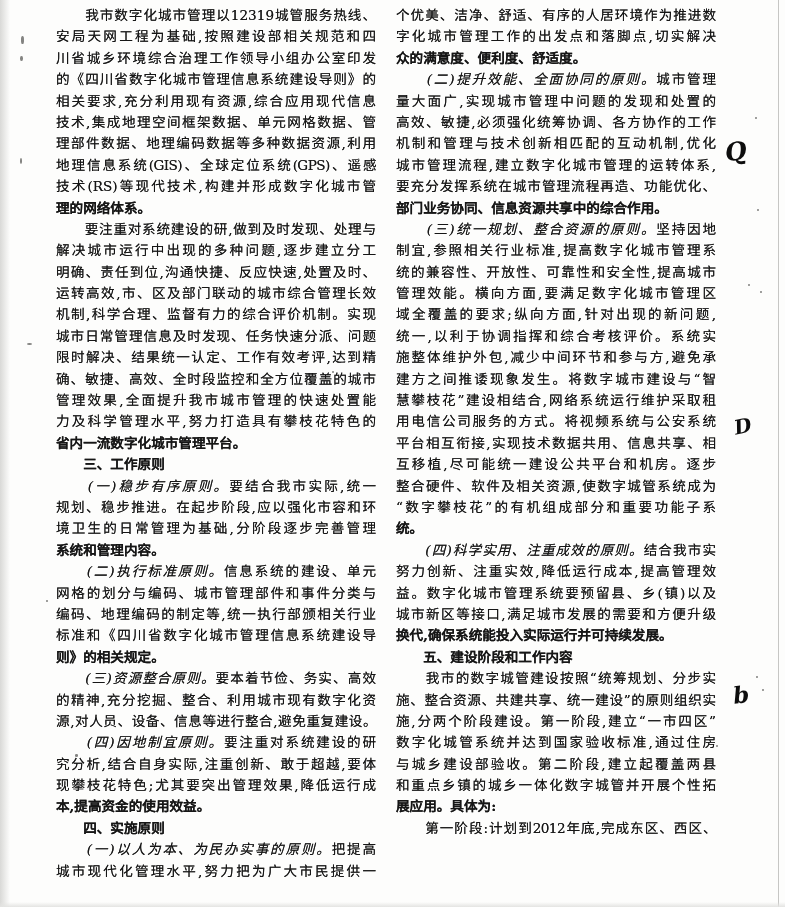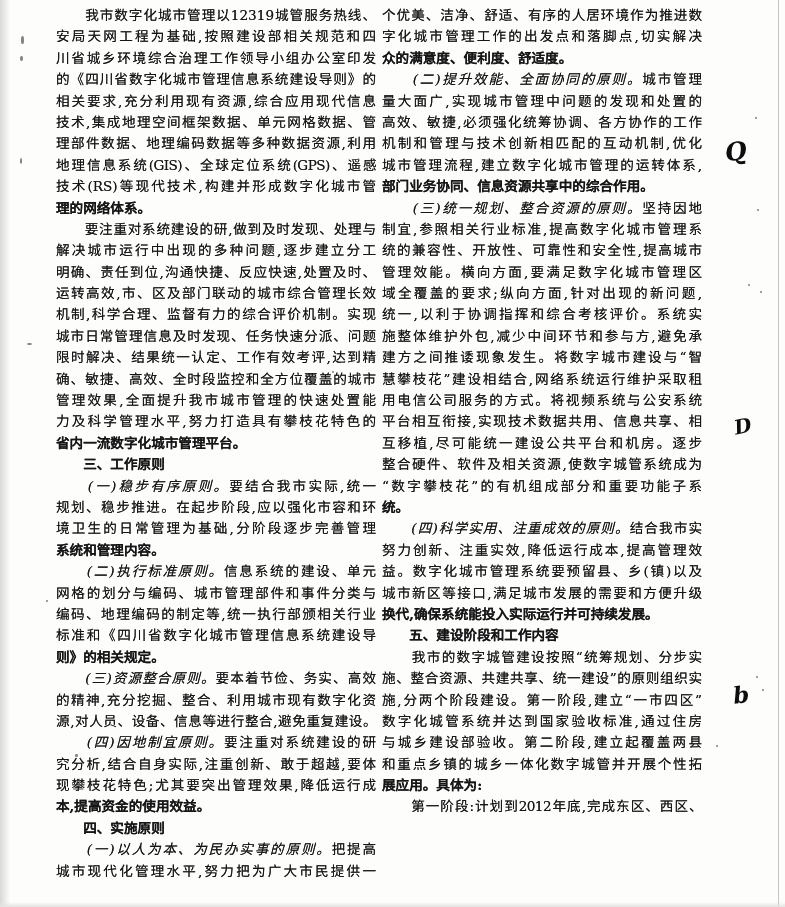--- a/index.html
+++ b/index.html
@@ -22,21 +22,21 @@
   .edge-bottom {
     position: absolute; left: 0; bottom: 0; right: 0; height: 5px;
     background: linear-gradient(to top, #e4e4e2, rgba(253,253,252,0));
   }
   .edge-right-line {
     position: absolute; top: 0; bottom: 0; width: 1px;
     background: #c6c6c4;
   }
   .content {
     position: absolute; left: 56px; top: 5px;
-    display: flex; gap: 6px;
+    display: flex; gap: 20px;
   }
   .col {
     width: 320px;
     font-size: 13.6px;
     line-height: 21.4px;
     text-shadow: 0 0 0.45px rgba(10,10,10,0.75);
   }
   .ln {
     height: 21.4px;
     overflow: hidden;
@@ -120,20 +120,21 @@
       </div>
     <div class="col" id="col-right">
         <div class="ln body"><span>个优美、洁净、舒适、有序的人居环境作为推进数</span></div>
         <div class="ln body"><span>字化城市管理工作的出发点和落脚点,切实解决</span></div>
         <div class="ln end"><span>众的满意度、便利度、舒适度。</span></div>
         <div class="ln body"><span class="kai">　　(二)提升效能、全面协同的原则。</span><span>城市管理</span></div>
         <div class="ln body"><span>量大面广,实现城市管理中问题的发现和处置的</span></div>
         <div class="ln body"><span>高效、敏捷,必须强化统筹协调、各方协作的工作</span></div>
         <div class="ln body"><span>机制和管理与技术创新相匹配的互动机制,优化</span></div>
         <div class="ln body"><span>城市管理流程,建立数字化城市管理的运转体系,</span></div>
+        <div class="ln body"><span>要充分发挥系统在城市管理流程再造、功能优化、</span></div>
         <div class="ln end"><span>部门业务协同、信息资源共享中的综合作用。</span></div>
         <div class="ln body"><span class="kai">　　(三)统一规划、整合资源的原则。</span><span>坚持因地</span></div>
         <div class="ln body"><span>制宜,参照相关行业标准,提高数字化城市管理系</span></div>
         <div class="ln body"><span>统的兼容性、开放性、可靠性和安全性,提高城市</span></div>
         <div class="ln body"><span>管理效能。横向方面,要满足数字化城市管理区</span></div>
         <div class="ln body"><span>域全覆盖的要求;纵向方面,针对出现的新问题,</span></div>
         <div class="ln body"><span>统一,以利于协调指挥和综合考核评价。系统实</span></div>
         <div class="ln body"><span>施整体维护外包,减少中间环节和参与方,避免承</span></div>
         <div class="ln body"><span>建方之间推诿现象发生。将数字城市建设与“智</span></div>
         <div class="ln body"><span>慧攀枝花”建设相结合,网络系统运行维护采取租</span></div>

